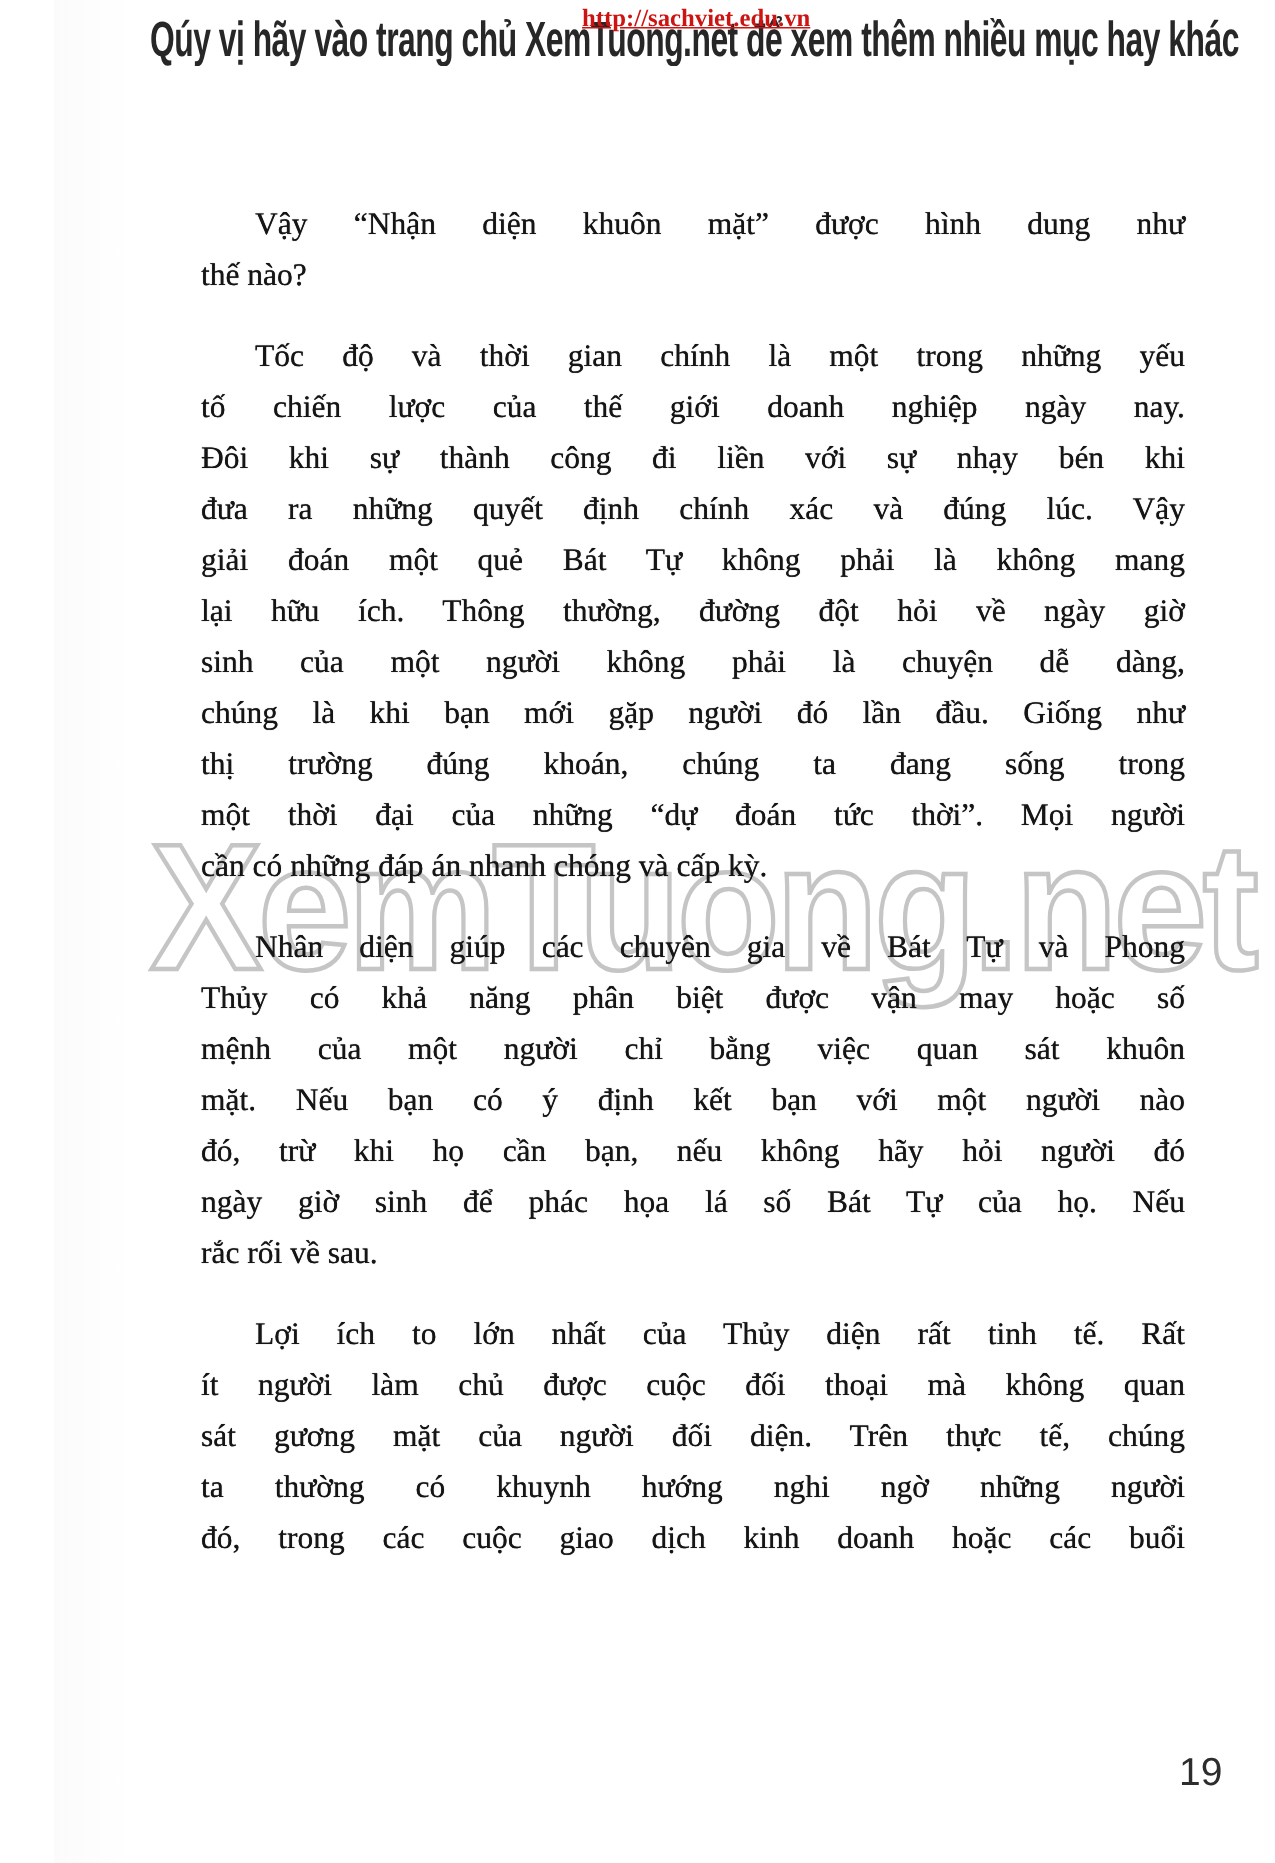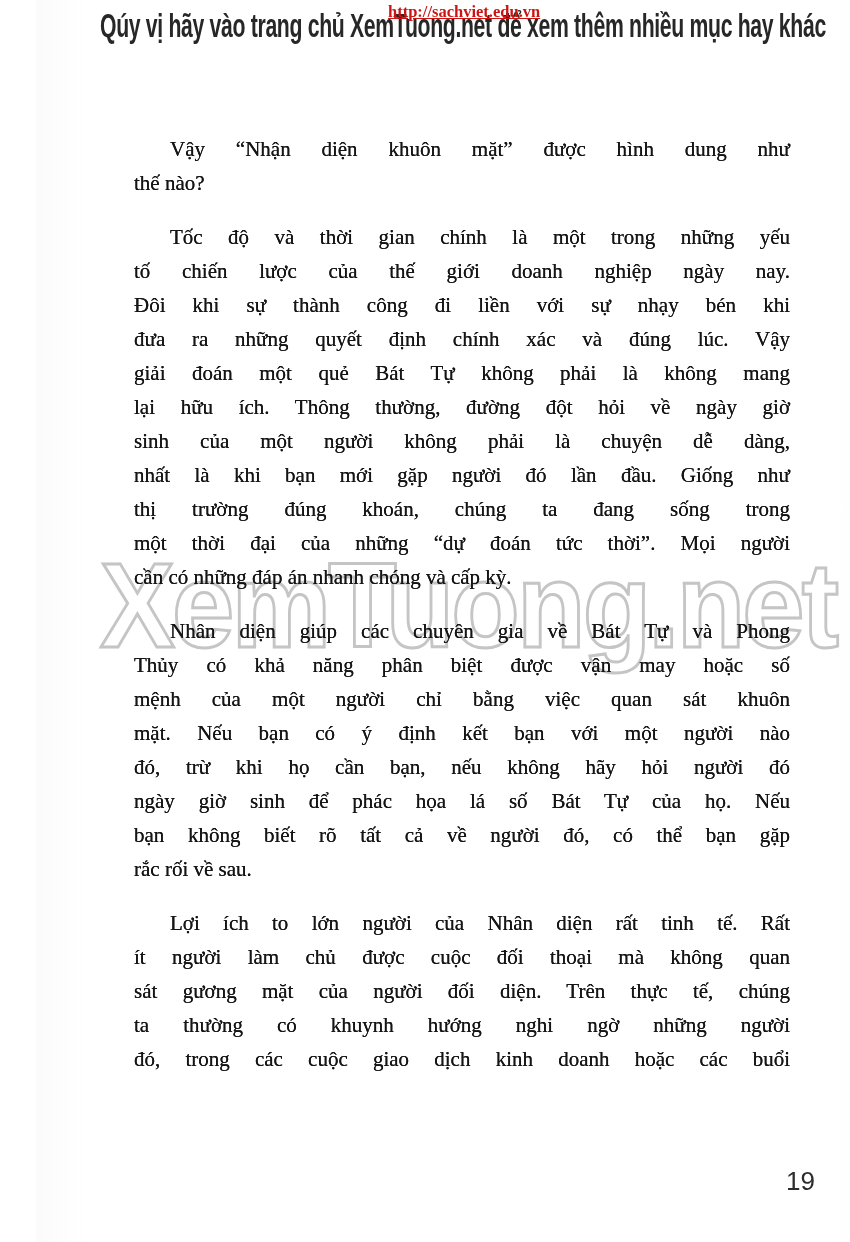--- a/index.html
+++ b/index.html
@@ -103,37 +103,36 @@
         <div class="line last">thế nào?</div>
       </div>
       <div class="paragraph">
         <div class="line first">Tốc độ và thời gian chính là một trong những yếu</div>
         <div class="line">tố chiến lược của thế giới doanh nghiệp ngày nay.</div>
         <div class="line">Đôi khi sự thành công đi liền với sự nhạy bén khi</div>
         <div class="line">đưa ra những quyết định chính xác và đúng lúc. Vậy</div>
         <div class="line">giải đoán một quẻ Bát Tự không phải là không mang</div>
         <div class="line">lại hữu ích. Thông thường, đường đột hỏi về ngày giờ</div>
         <div class="line">sinh của một người không phải là chuyện dễ dàng,</div>
-        <div class="line">nhất là khi bạn mới gặp người đó lần đầu. Giống như</div>
+        <div class="line">chúng là khi bạn mới gặp người đó lần đầu. Giống như</div>
         <div class="line">thị trường đúng khoán, chúng ta đang sống trong</div>
         <div class="line">một thời đại của những “dự đoán tức thời”. Mọi người</div>
         <div class="line last">cần có những đáp án nhanh chóng và cấp kỳ.</div>
       </div>
       <div class="paragraph">
         <div class="line first">Nhân diện giúp các chuyên gia về Bát Tự và Phong</div>
         <div class="line">Thủy có khả năng phân biệt được vận may hoặc số</div>
         <div class="line">mệnh của một người chỉ bằng việc quan sát khuôn</div>
         <div class="line">mặt. Nếu bạn có ý định kết bạn với một người nào</div>
         <div class="line">đó, trừ khi họ cần bạn, nếu không hãy hỏi người đó</div>
         <div class="line">ngày giờ sinh để phác họa lá số Bát Tự của họ. Nếu</div>
-        <div class="line">bạn không biết rõ tất cả về người đó, có thể bạn gặp</div>
         <div class="line last">rắc rối về sau.</div>
       </div>
       <div class="paragraph">
-        <div class="line first">Lợi ích to lớn người của Nhân diện rất tinh tế. Rất</div>
+        <div class="line first">Lợi ích to lớn nhất của Thủy diện rất tinh tế. Rất</div>
         <div class="line">ít người làm chủ được cuộc đối thoại mà không quan</div>
         <div class="line">sát gương mặt của người đối diện. Trên thực tế, chúng</div>
         <div class="line">ta thường có khuynh hướng nghi ngờ những người</div>
         <div class="line">đó, trong các cuộc giao dịch kinh doanh hoặc các buổi</div>
       </div>
     </div>
 
   <div class="page-number">19</div>
 
 </div>

